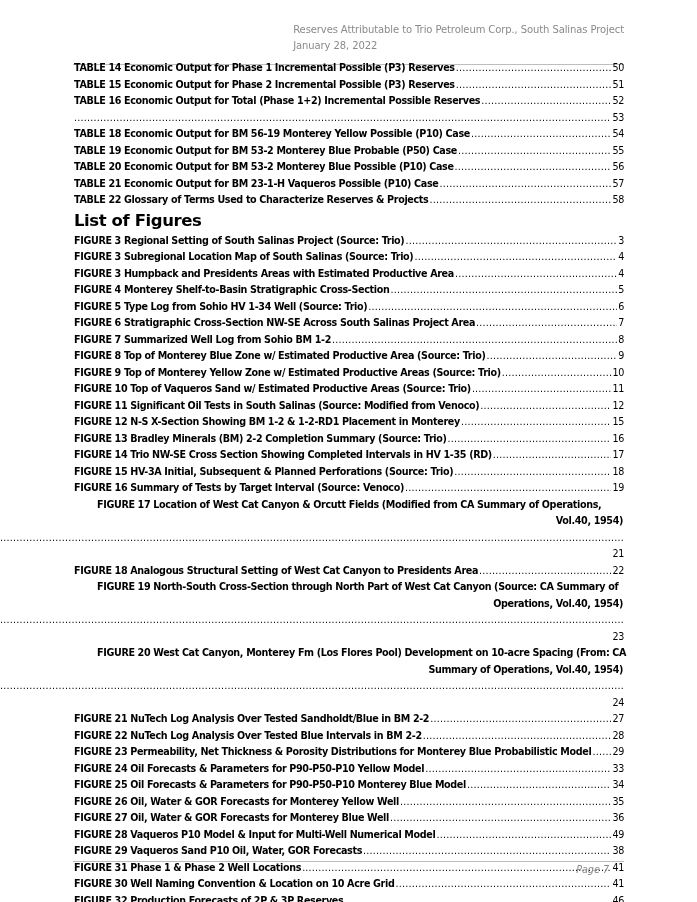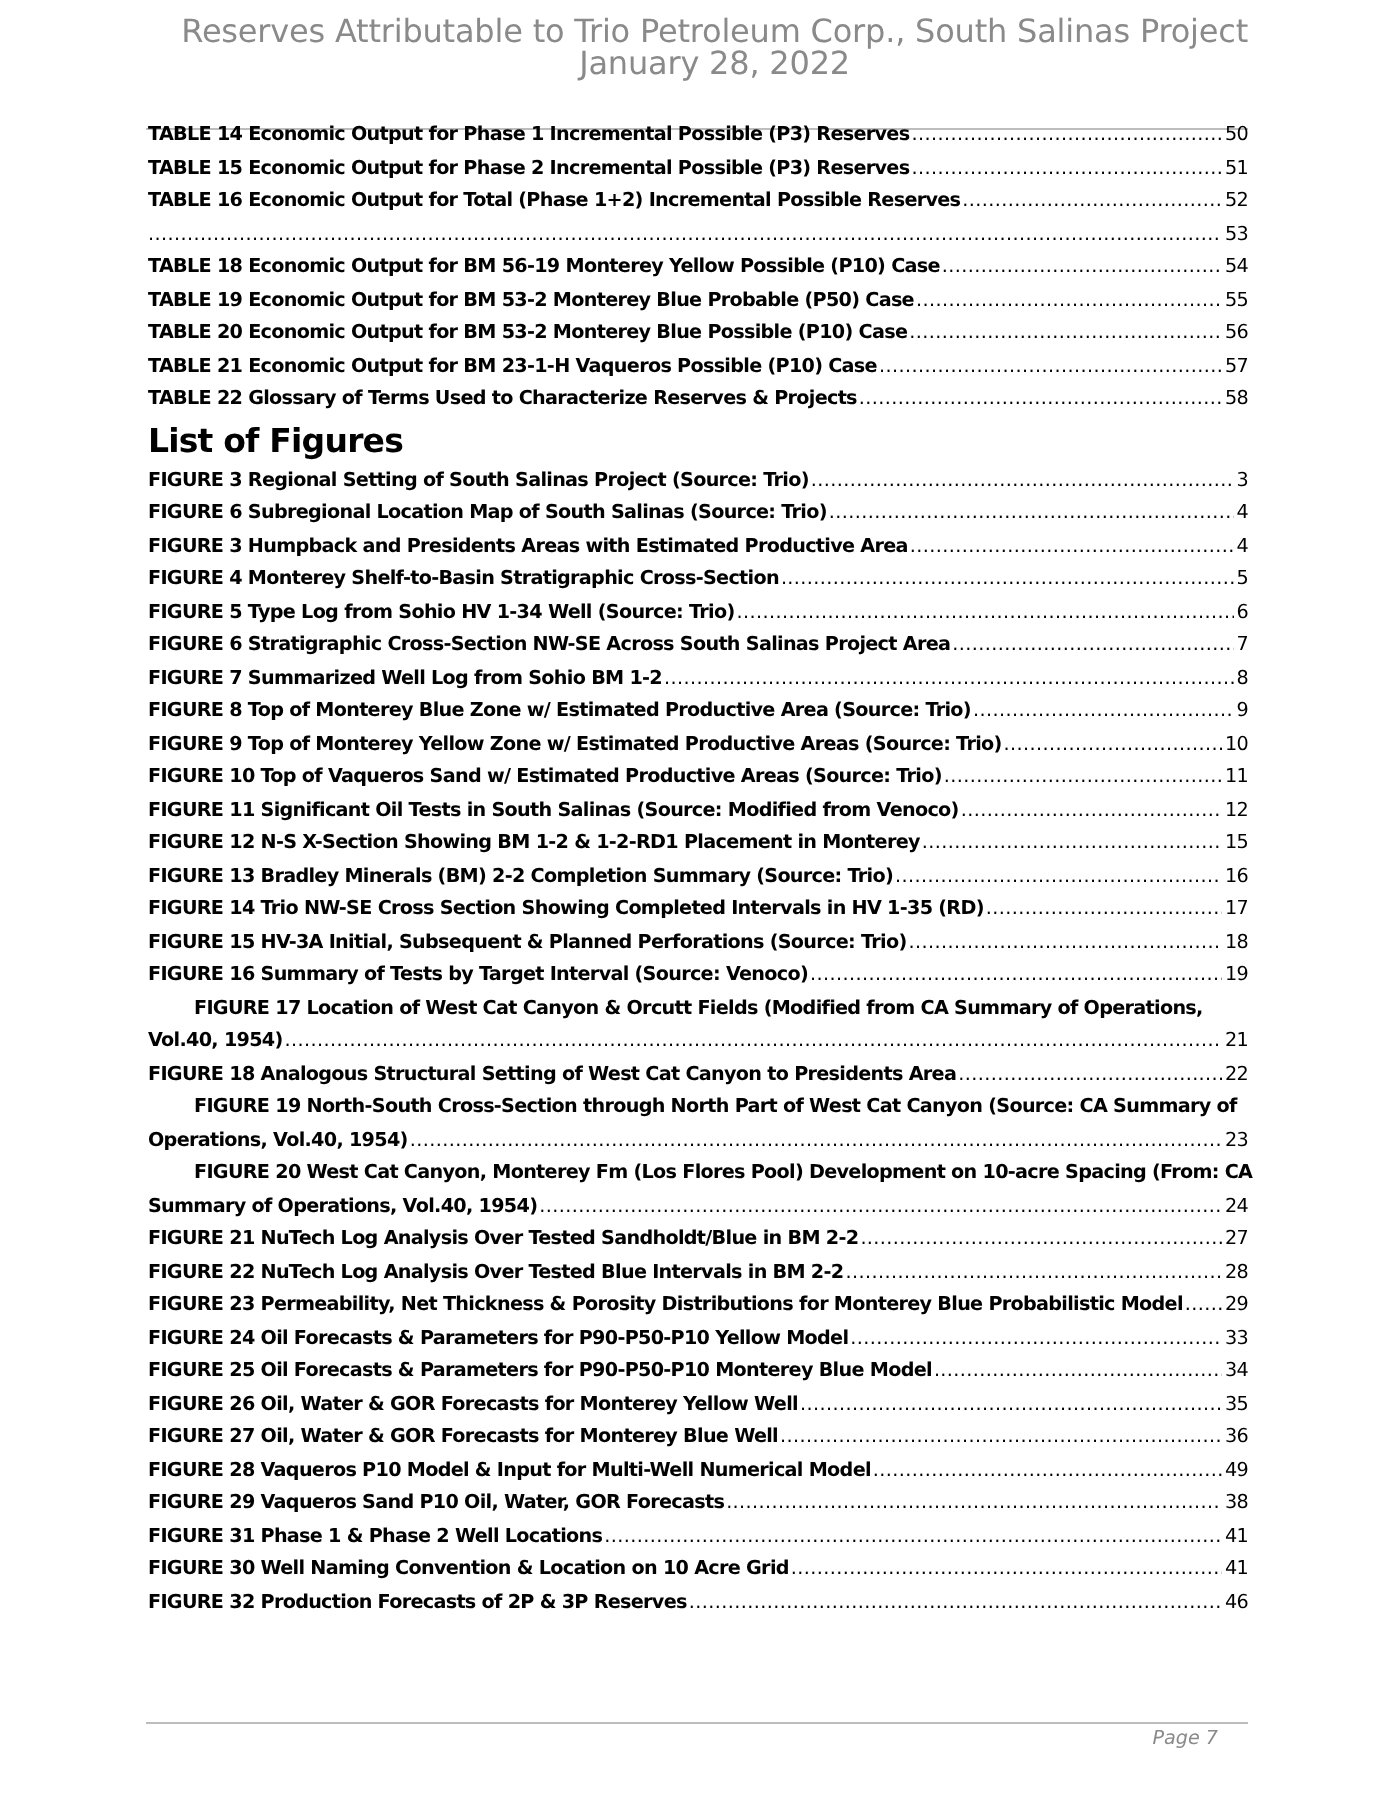--- a/index.html
+++ b/index.html
@@ -1,34 +1,34 @@
 <!DOCTYPE html>
 <html><head>
 <meta charset="utf-8">
 <style>
   html, body { margin: 0; padding: 0; background: #ffffff; }
   body { width: 697px; height: 902px; position: relative; overflow: hidden;
          font-family: "Liberation Sans", sans-serif; color: #000; }
   .page { position: absolute; left: 0; top: 0; width: 697px; height: 902px; background: #fff; }
 
-  .header { position: absolute; right: 73px; top: 8px; text-align: center;
-            font-family: "DejaVu Sans", sans-serif; font-size: 16px; color: #8a8a8a; line-height: 16px; letter-spacing: -0.1px; }
+  .header { position: absolute; right: 73px; top: 22px; text-align: left;
+            font-family: "DejaVu Sans", sans-serif; font-size: 10px; color: #8a8a8a; line-height: 16px; letter-spacing: -0.1px; }
   .header-rule { position: absolute; left: 73px; width: 551px; top: 64px; height: 0; border-top: 1px solid #bdbdbd; }
 
   .toc { position: absolute; left: 74px; width: 550px; top: 60px; }
   .toc-entry { display: flex; align-items: flex-end; font-family: "DejaVu Sans", sans-serif; font-weight: bold;
                font-size: 9.6px; line-height: 16.5px; letter-spacing: -0.35px; white-space: nowrap; }
   .toc-entry .title { flex: 0 0 auto; padding-right: 1px; }
   .toc-entry .leader { flex: 1 1 auto; overflow: hidden; font-weight: normal; color: #000; letter-spacing: 0.2px; }
   .toc-entry .leader::before { content: "........................................................................................................................................................................................................................................................"; }
   .toc-entry .page-num { flex: 0 0 auto; font-weight: normal; padding-left: 1px; }
 
   .toc-entry.wrap { display: block; }
   .toc-entry.wrap .line1 { display: block; margin-left: 23px; }
-  .toc-entry.wrap .line2 { display: flex; align-items: flex-end; }
+  .toc-entry.wrap .line2 { display: flex; align-items: flex-end; flex-direction: column; }
   .toc-entry.wrap .line2 .cont { flex: 0 0 auto; padding-right: 1px; }
 
   .toc-entry.tables { font-family: "DejaVu Sans", sans-serif; }
   .section-heading { font-family: "DejaVu Sans", sans-serif; font-weight: bold; font-size: 16.5px; line-height: 24px;
                      letter-spacing: -0.4px; margin: 0; padding: 0; }
 
   .footer-rule { position: absolute; left: 73px; width: 551px; top: 861px; border-top: 1px solid #bdbdbd; }
   .footer-left { position: absolute; left: 73px; top: 864px; font-family: "DejaVu Sans", sans-serif; font-style: italic;
                  font-size: 9.6px; color: #8a8a8a; margin-top: 45px; }
   .footer-right { position: absolute; right: 88px; top: 864px; font-family: "DejaVu Sans", sans-serif; font-style: italic;
@@ -96,21 +96,21 @@
 
     <h2 class="section-heading">List of Figures</h2>
 
     <div>
       <div class="toc-entry">
           <span class="title">FIGURE 3 Regional Setting of South Salinas Project (Source: Trio)</span>
           <span class="leader"></span>
           <span class="page-num">3</span>
         </div>
       <div class="toc-entry">
-          <span class="title">FIGURE 6 Subregional Location Map of South Salinas (Source: Trio)</span>
+          <span class="title">FIGURE 3 Subregional Location Map of South Salinas (Source: Trio)</span>
           <span class="leader"></span>
           <span class="page-num">4</span>
         </div>
       <div class="toc-entry">
           <span class="title">FIGURE 3 Humpback and Presidents Areas with Estimated Productive Area</span>
           <span class="leader"></span>
           <span class="page-num">4</span>
         </div>
       <div class="toc-entry">
           <span class="title">FIGURE 4 Monterey Shelf-to-Basin Stratigraphic Cross-Section</span>

